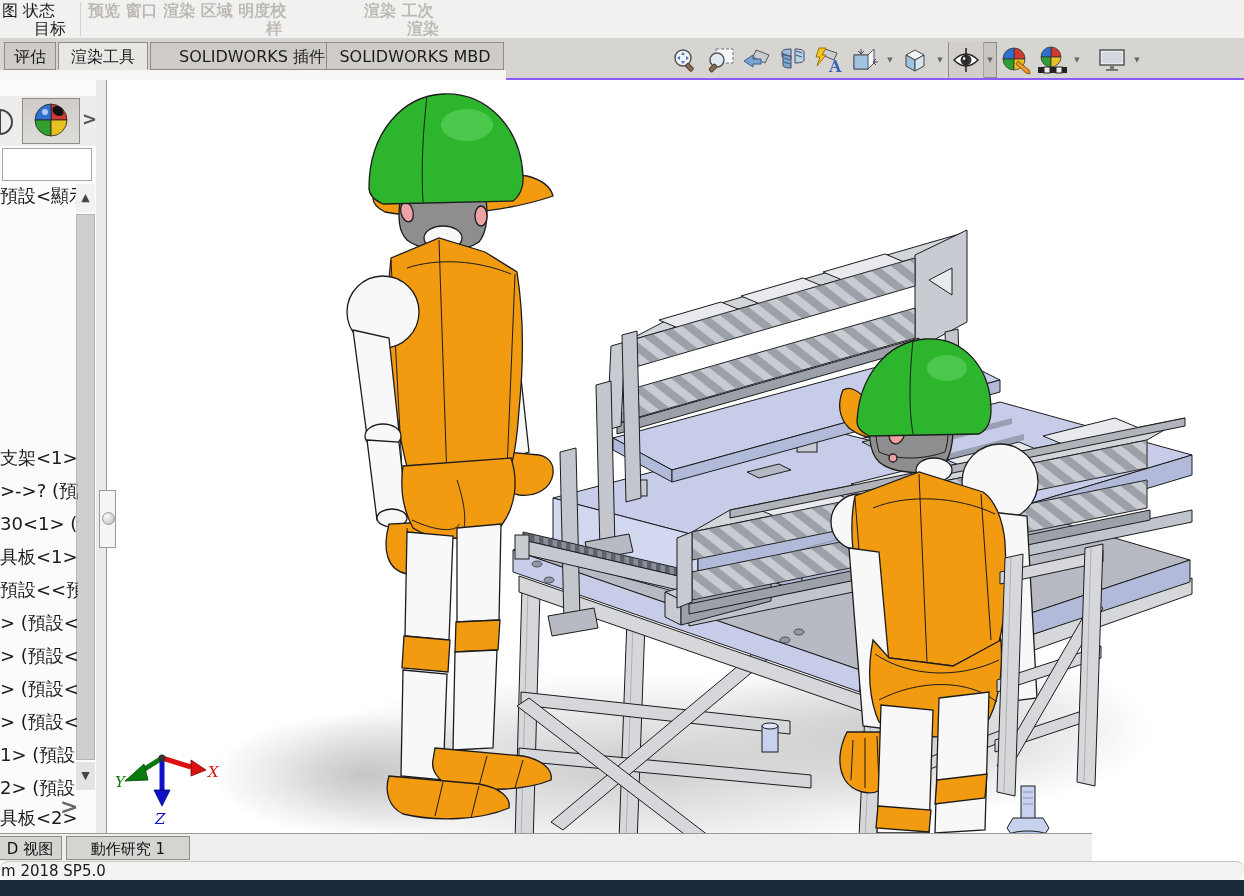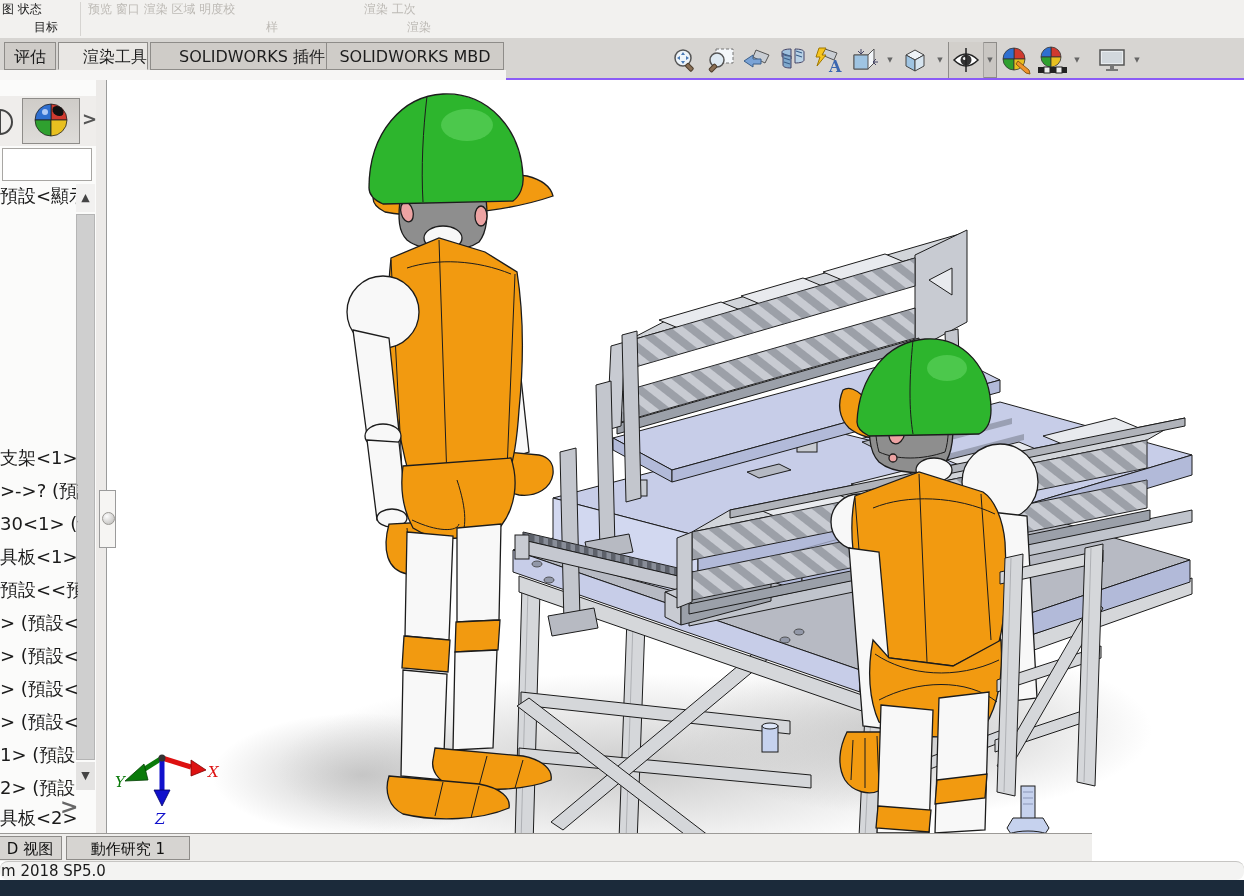--- a/index.html
+++ b/index.html
@@ -1,29 +1,29 @@
 <!DOCTYPE html>
 <html style="--helmet-green: #2db52d; --helmet-green-light: #66d766; --suit-orange: #f29a10; --suit-orange-dark: #d07f06; --head-gray: #8e8e8e; --ear-pink: #eda3a3; --body-white: #f8f8f8; --body-shade: #e2e2e2; --plate-blue: #c7cde8; --plate-blue-dark: #b2bad9; --plate-blue-light: #d2d8f0; --plate-gray-top: #b7bac3; --rack-gray: #c8cbd2; --rack-gray-dark: #9ba0a9; --rack-light: #e8eaee; --alu: #d5d7da; --alu-dark: #aeb0b4; --edge: #1c1c1c; --foot-blue: #c6d2ee; --accent-statusbar: #1b2a3a; --triad-x: #dd1111; --triad-y: #0a7a0a; --triad-z: #1111cc;"><head>
 <meta charset="utf-8">
 <style>
   html,body{margin:0;padding:0;background:#555;}
   .app{position:relative;width:1244px;height:896px;background:#fff;overflow:hidden;
        font-family:"DejaVu Sans","Liberation Sans",sans-serif;color:#1a1a1a;}
   .abs{position:absolute;}
   
   .ribbon{left:0;top:0;width:1244px;height:38px;background:#f2f1ef;}
-  .rb-frag{position:absolute;font-size:12px;white-space:nowrap;}
+  .rb-frag{position:absolute;font-size:16px;white-space:nowrap;}
   .rb-dark{color:#1c1c1c;}
-  .rb-dis{color:#bdbab5;}
+  .rb-dis{color:#bdbab5;font-weight:bold;}
   .rb-div{position:absolute;left:80px;top:2px;width:1px;height:34px;background:#d6d4d1;}
   
   .tabstrip{left:0;top:38px;width:1244px;height:42px;background:#d7d5d2;border-bottom:2px solid #8b5cf6;box-sizing:border-box;}
   .cmdtab{position:absolute;top:4px;height:28px;line-height:28px;text-align:center;font-size:16px;
           background:#cfccc8;border:1px solid #8e8c89;box-sizing:border-box;color:#1c1c1c;white-space:nowrap;}
-  .cmdtab.active{background:#e9e7e4;border-bottom-color:#e9e7e4;text-align:right;}
+  .cmdtab.active{background:#e9e7e4;border-bottom-color:#e9e7e4;}
   .under-tabs{position:absolute;left:0;top:32px;width:506px;height:10px;background:#f7f6f5;}
   
   .hud{position:absolute;left:668px;top:3px;height:38px;display:flex;align-items:center;gap:2px;}
   .hud-btn{width:34px;height:36px;display:flex;align-items:center;justify-content:center;}
   .hud-dd{width:12px;height:36px;display:flex;align-items:center;justify-content:center;font-size:7px;color:#666;}
   .hud-press{display:flex;align-items:center;background:#c9c6c2;border:1px solid #8e8c89;height:36px;box-sizing:border-box;}
   .hud-press .hud-btn{background:#d2cfcb;border-right:1px solid #a5a3a0;}
   
   .sidebar{left:0;top:80px;width:96px;height:753px;background:#fbfbfa;overflow:hidden;}
   .side-gutter{left:96px;top:80px;width:11px;height:753px;background:#eceae8;border-right:1px solid #9b9b9b;box-sizing:border-box;}

